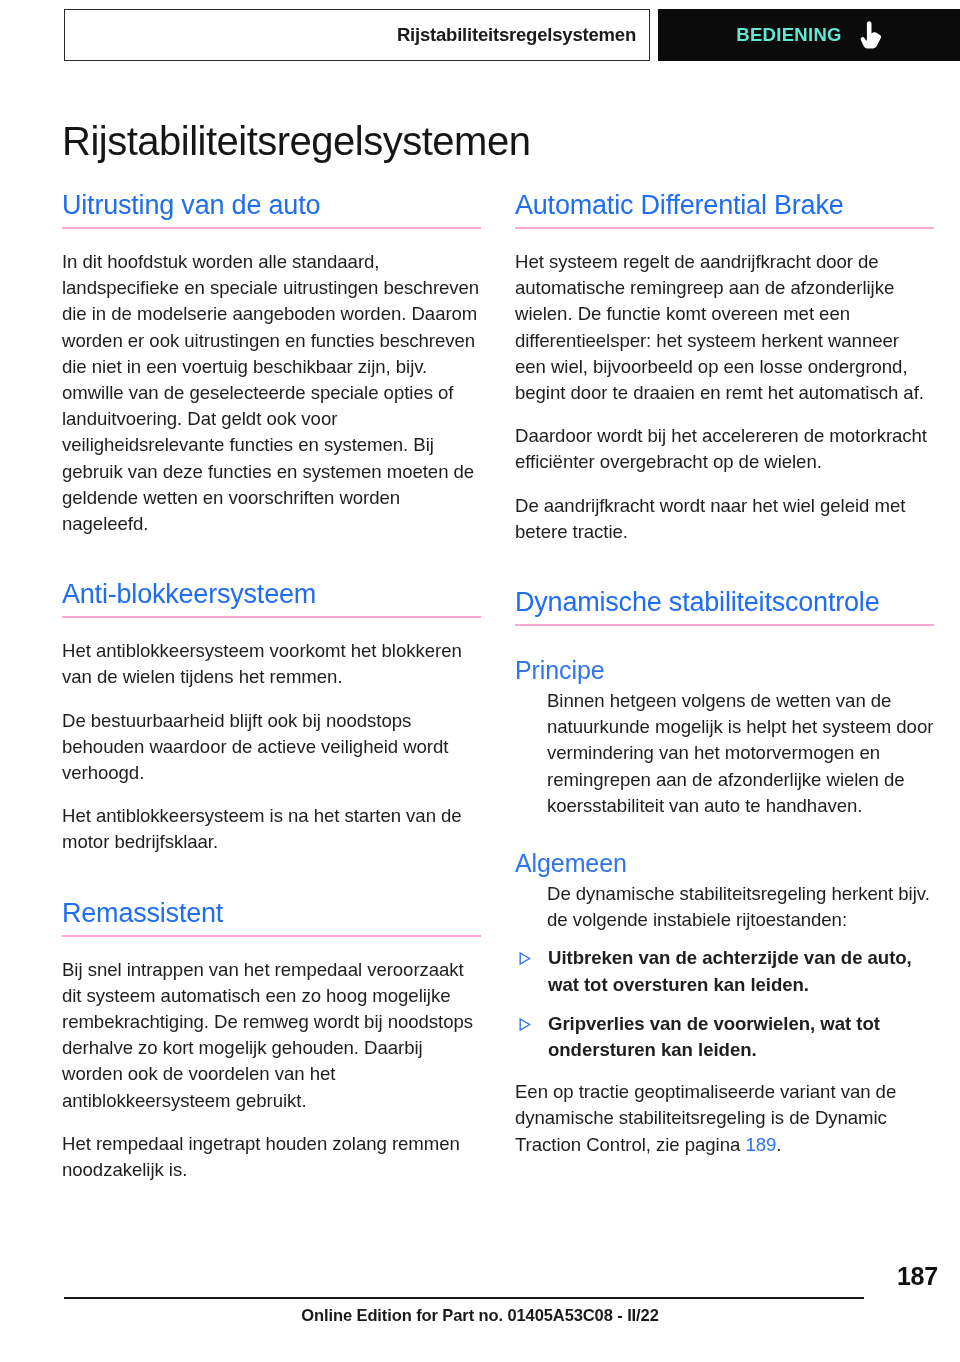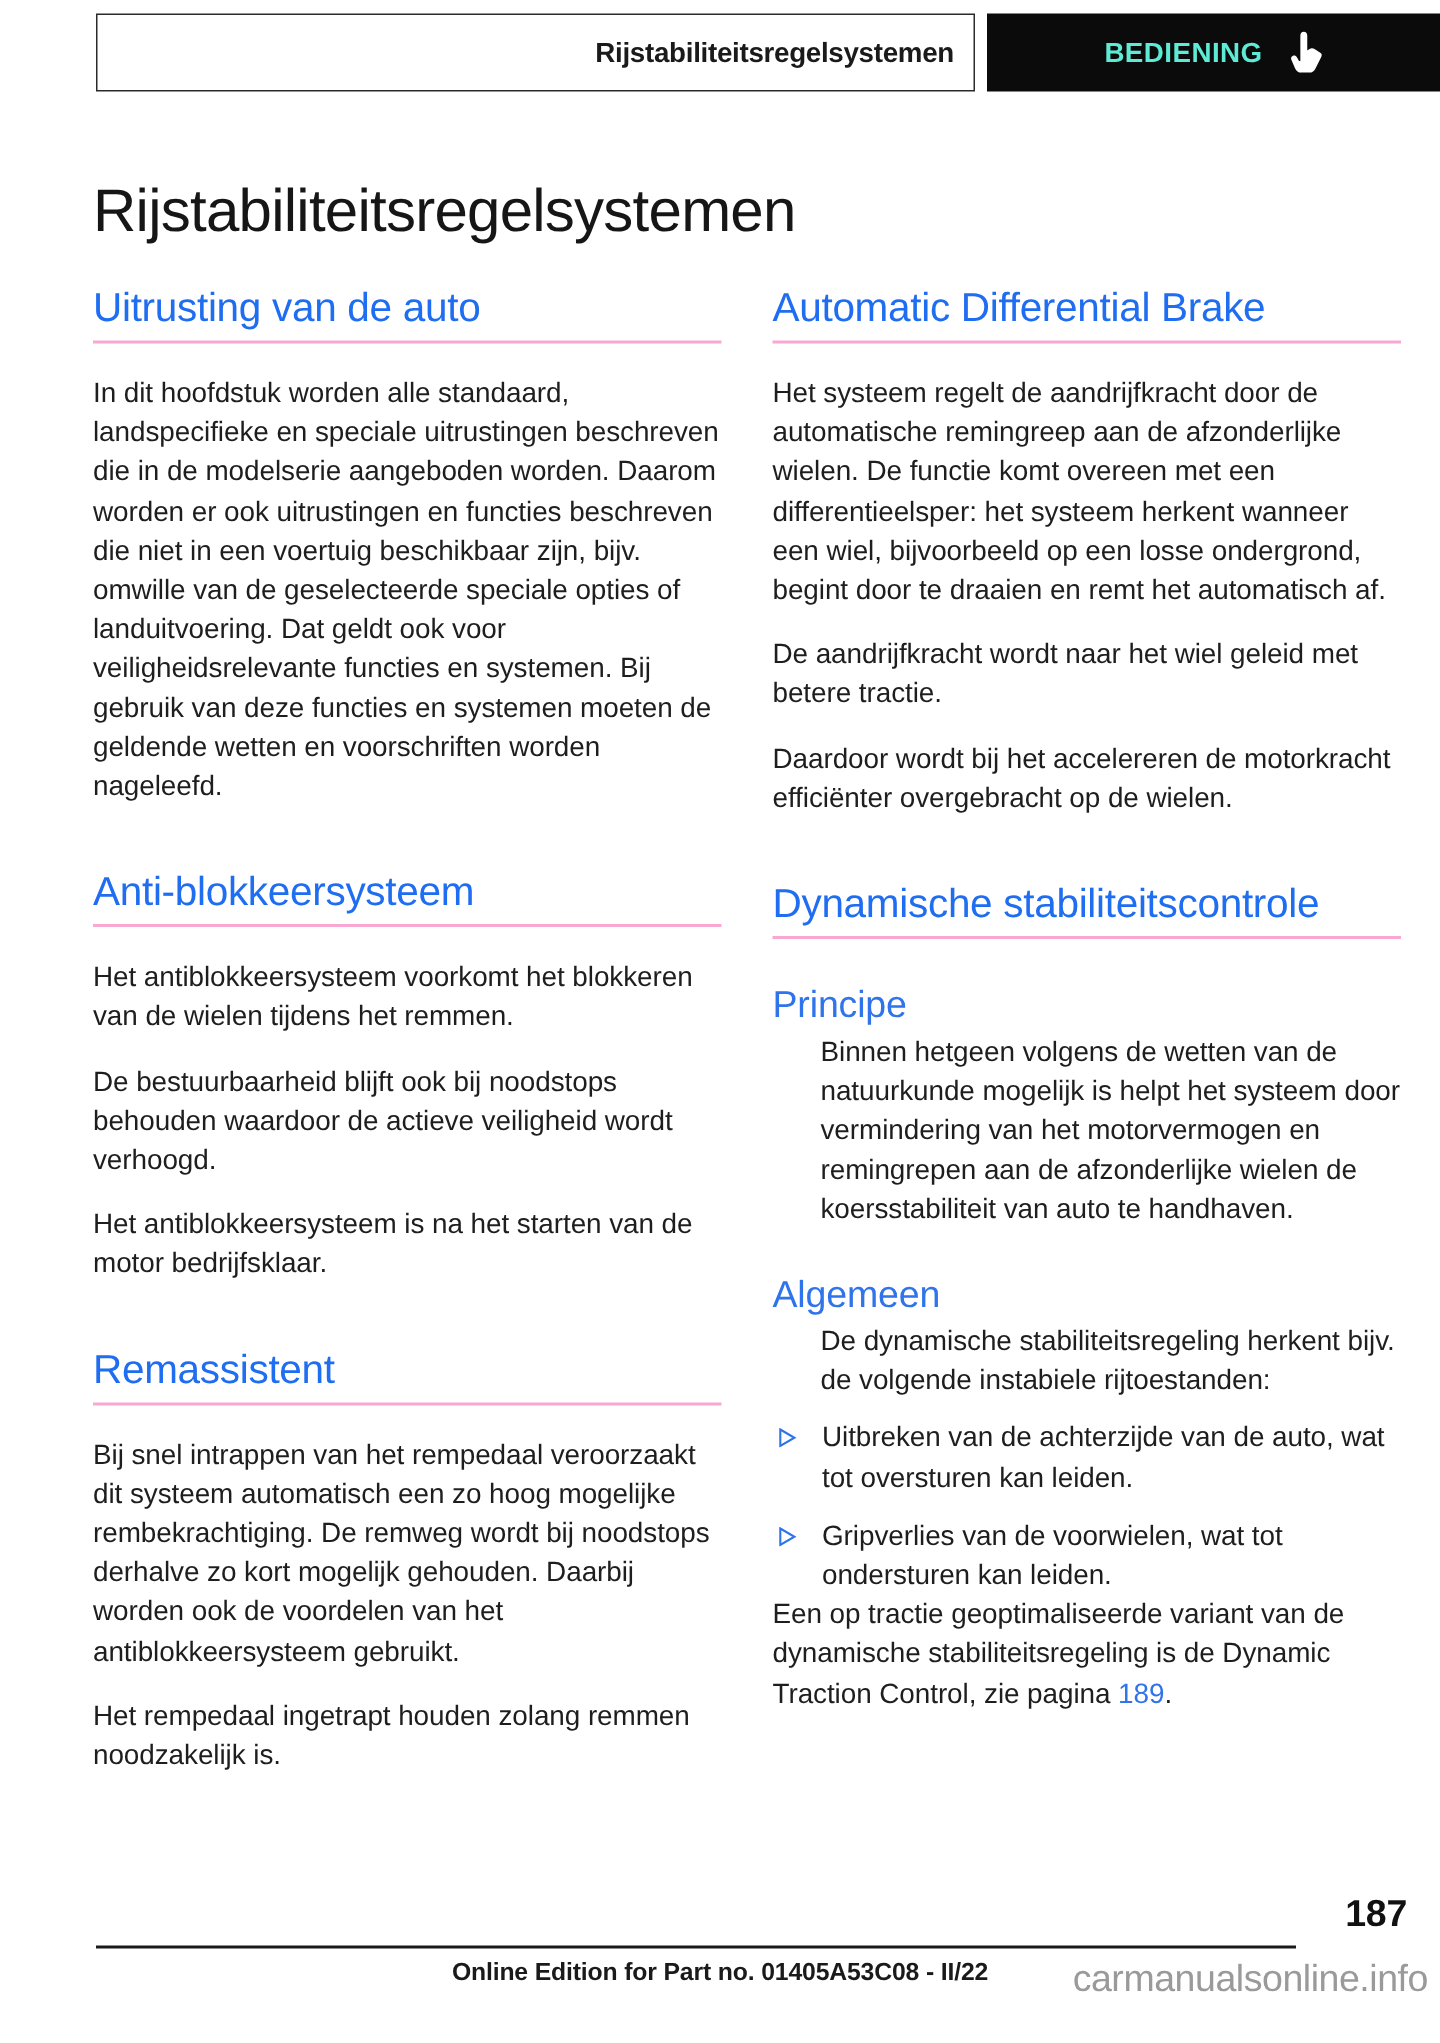--- a/index.html
+++ b/index.html
@@ -131,22 +131,23 @@
   }
   p.body + p.body { margin-top: 17px; }
   h2.sec-title + p.body { margin-top: 20px; }
   h3.sub-title + p.body { margin-top: 4px; margin-left: 32px; }
 
   .ref-link { color: #2f74ea; }
 
   
   ul.bullets {
     list-style: none;
-    margin: 12px 0 0 0;
+    margin: 12px 0 16px 0;
     padding: 0;
+    font-weight: bold;
   }
   ul.bullets li {
     position: relative;
     padding-left: 33px;
     font-size: 18.6px;
     line-height: 26.2px;
     color: #1e1e1e;
     margin-bottom: 13px;
     letter-spacing: -0.05px;
   }
@@ -246,22 +247,22 @@
       <p class="body">Het rempedaal ingetrapt houden zolang remmen noodzakelijk is.</p>
     </div>
 
   </div>
 
   <div class="column">
 
     <div class="block">
       <h2 class="sec-title">Automatic Differential Brake</h2>
       <p class="body">Het systeem regelt de aandrijfkracht door de automatische remingreep aan de afzonderlijke wielen. De functie komt overeen met een differentieelsper: het systeem herkent wanneer een wiel, bijvoorbeeld op een losse ondergrond, begint door te draaien en remt het automatisch af.</p>
+      <p class="body">Daardoor wordt bij het accelereren de motorkracht efficiënter overgebracht op de wielen.</p>
       <p class="body">De aandrijfkracht wordt naar het wiel geleid met betere tractie.</p>
-      <p class="body">Daardoor wordt bij het accelereren de motorkracht efficiënter overgebracht op de wielen.</p>
     </div>
 
     <div class="block spaced">
       <h2 class="sec-title">Dynamische stabiliteitscontrole</h2>
 
       <div class="block spaced-sm">
         <h3 class="sub-title">Principe</h3>
         <p class="body">Binnen hetgeen volgens de wetten van de natuurkunde mogelijk is helpt het systeem door vermindering van het motorvermogen en remingrepen aan de afzonderlijke wielen de koersstabiliteit van auto te handhaven.</p>
       </div>
 
@@ -289,14 +290,13 @@
 
     </div>
 
   </div>
 </div>
 
 <div class="footer">
   <div class="footer-rule"></div>
   <div class="footer-pageno">187</div>
   <div class="footer-edition">Online Edition for Part no. 01405A53C08 - II/22</div>
-  <div class="footer-watermark">carmanualsonline.info</div>
 </div>
 
 </body></html>

